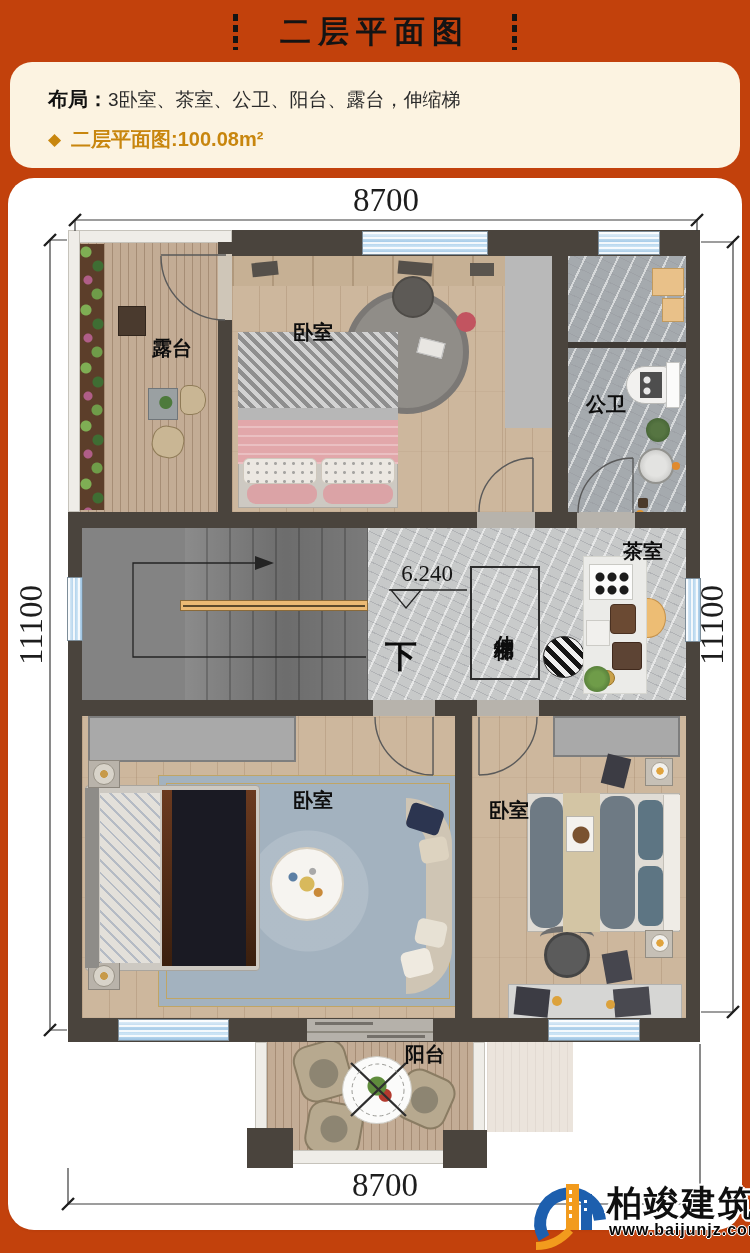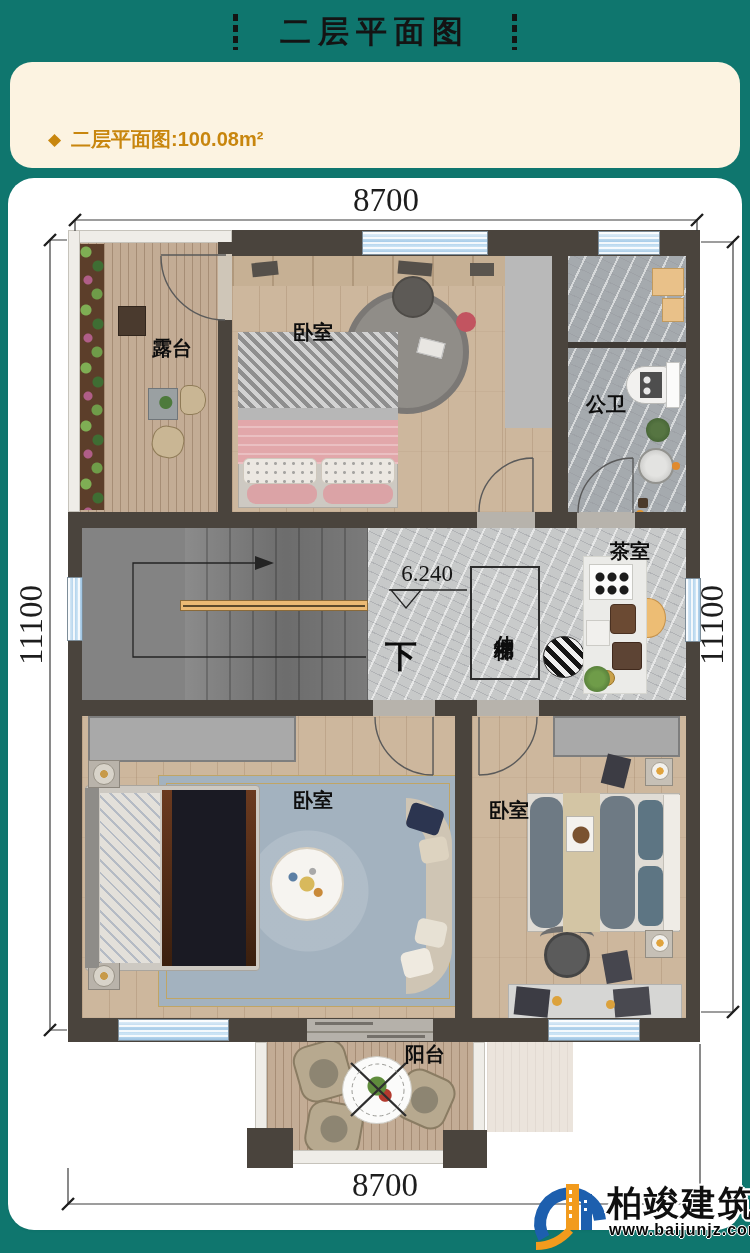--- a/index.html
+++ b/index.html
@@ -1,16 +1,16 @@
 <!DOCTYPE html>
 <html><head>
 <meta charset="utf-8">
 <style>
   html,body{margin:0;padding:0;background:#f6f3ec;}
-  #app{position:relative;width:750px;height:1253px;background:#0f766e;overflow:hidden;
+  #app{position:relative;width:750px;height:1253px;background:#c2410c;overflow:hidden;
        font-family:"Liberation Sans","DejaVu Sans",sans-serif;}
   .abs{position:absolute;}
   
   .title-row{position:absolute;left:0;top:8px;width:750px;height:48px;display:flex;
              align-items:center;justify-content:center;gap:42px;}
   .tbar{width:5px;height:36px;background:repeating-linear-gradient(180deg,#141414 0 7px,transparent 7px 11px);}
   .page-title{font-size:31px;font-weight:700;letter-spacing:7px;color:#141414;}
   .info-box{position:absolute;left:10px;top:62px;width:730px;height:106px;background:#fcf3e1;border-radius:22px;}
   .info-row1{position:absolute;left:38px;top:24px;font-size:19px;color:#2b2b2b;}
   .info-row1 b{font-size:20px;color:#111;}
@@ -76,20 +76,23 @@
 
 <div id="app">
 
   <div class="title-row">
     <div class="tbar"></div>
     <div class="page-title">二层平面图</div>
     <div class="tbar"></div>
   </div>
 
   <div class="info-box">
+    <div class="info-row1">
+      <b>布局：</b><span>3卧室、茶室、公卫、阳台、露台，伸缩梯</span>
+    </div>
     <div class="info-row2">
       <span class="diamond">◆</span>
       <span>二层平面图:100.08m²</span>
     </div>
   </div>
 
   <div class="card"></div>
 
   <div class="deck" style="left:80px;top:242px;width:150px;height:270px;"></div>
   <div class="flowers" style="left:80px;top:244px;width:24px;height:266px;"></div>
@@ -279,21 +282,21 @@
     <path d="M389,590 H467" stroke="#242424" stroke-width="1.3" fill="none"></path>
     <path d="M391,590 L421,590 L406,608 Z" stroke="#242424" stroke-width="1.3" fill="none"></path>
 
     <path d="M351,1063 L406,1116 M406,1063 L351,1116" stroke="#2e2e2e" stroke-width="2.4" fill="none"></path>
     <circle cx="378" cy="1090" r="26" stroke="#9a9a95" stroke-width="1" fill="none" stroke-dasharray="4 3"></circle>
   </svg>
 
   <div class="room-label" style="left:172px;top:348px;">露台</div>
   <div class="room-label" style="left:313px;top:332px;">卧室</div>
   <div class="room-label" style="left:606px;top:404px;">公卫</div>
-  <div class="room-label" style="left:630px;top:551px;">茶室</div>
+  <div class="room-label" style="left:643px;top:551px;">茶室</div>
   <div class="ladder-box">
       <span>伸缩梯</span>
     </div>
   <div class="room-label" style="left:313px;top:800px;">卧室</div>
   <div class="room-label" style="left:509px;top:810px;">卧室</div>
   <div class="room-label" style="left:425px;top:1054px;">阳台</div>
   <div class="elev-num" style="left:427px;top:574px;">6.240</div>
   <div class="down-label" style="left:401px;top:657px;">下</div>
 
   <div class="dim" style="left:386px;top:200px;">8700</div>

